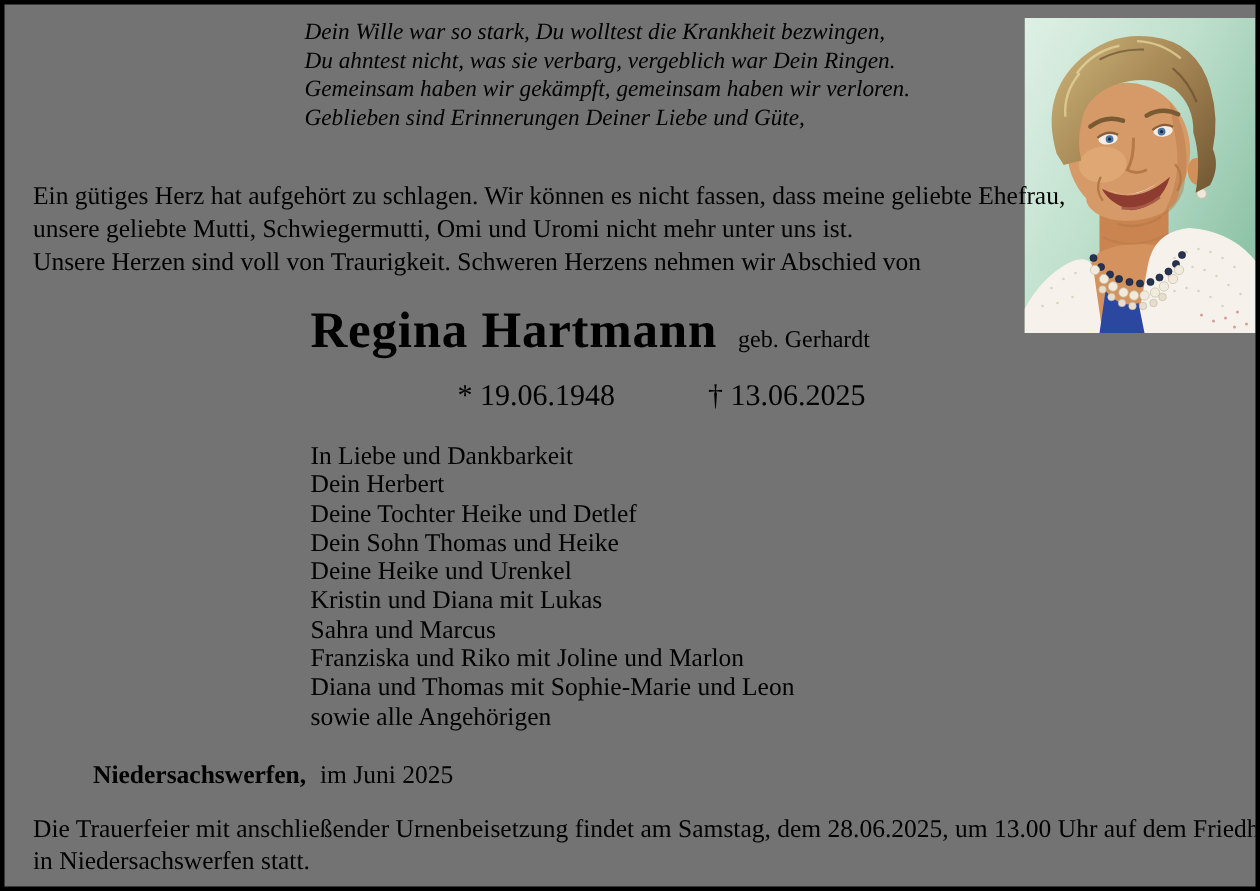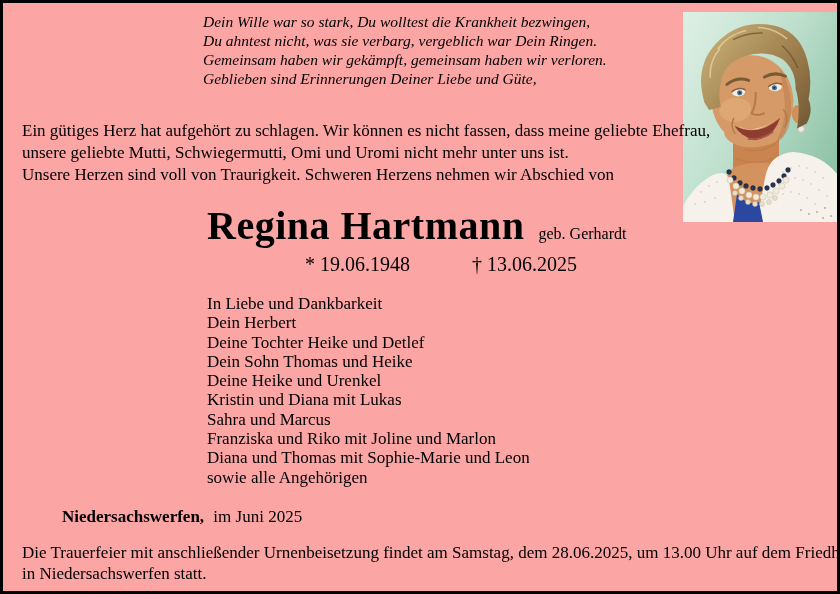--- a/index.html
+++ b/index.html
@@ -2,21 +2,21 @@
 <html><head>
 <meta charset="utf-8">
 <style>
   html, body { margin: 0; padding: 0; background: #ffffff; }
   .page {
     position: relative;
     width: 840px;
     height: 594px;
     box-sizing: border-box;
     border: 3px solid #000000;
-    background: #fca5a5;
+    background: #737373;
     font-family: "Liberation Serif", serif;
     color: #000000;
     overflow: hidden;
   }
   .poem {
     position: absolute;
     left: 200px; top: 9px;
     font-style: italic;
     font-size: 15.5px;
     line-height: 19px;
@@ -36,21 +36,21 @@
     white-space: nowrap;
   }
   .name-row {
     position: absolute;
     left: 204px; top: 199px;
     display: flex;
     align-items: baseline;
     white-space: nowrap;
   }
   .deceased-name {
-    font-size: 40px;
+    font-size: 34px;
     font-weight: bold;
     letter-spacing: 0.5px;
     text-align: center;
   }
   .maiden-name {
     font-size: 16px;
     margin-left: 14px;
   }
   .dates-row {
     position: absolute;

